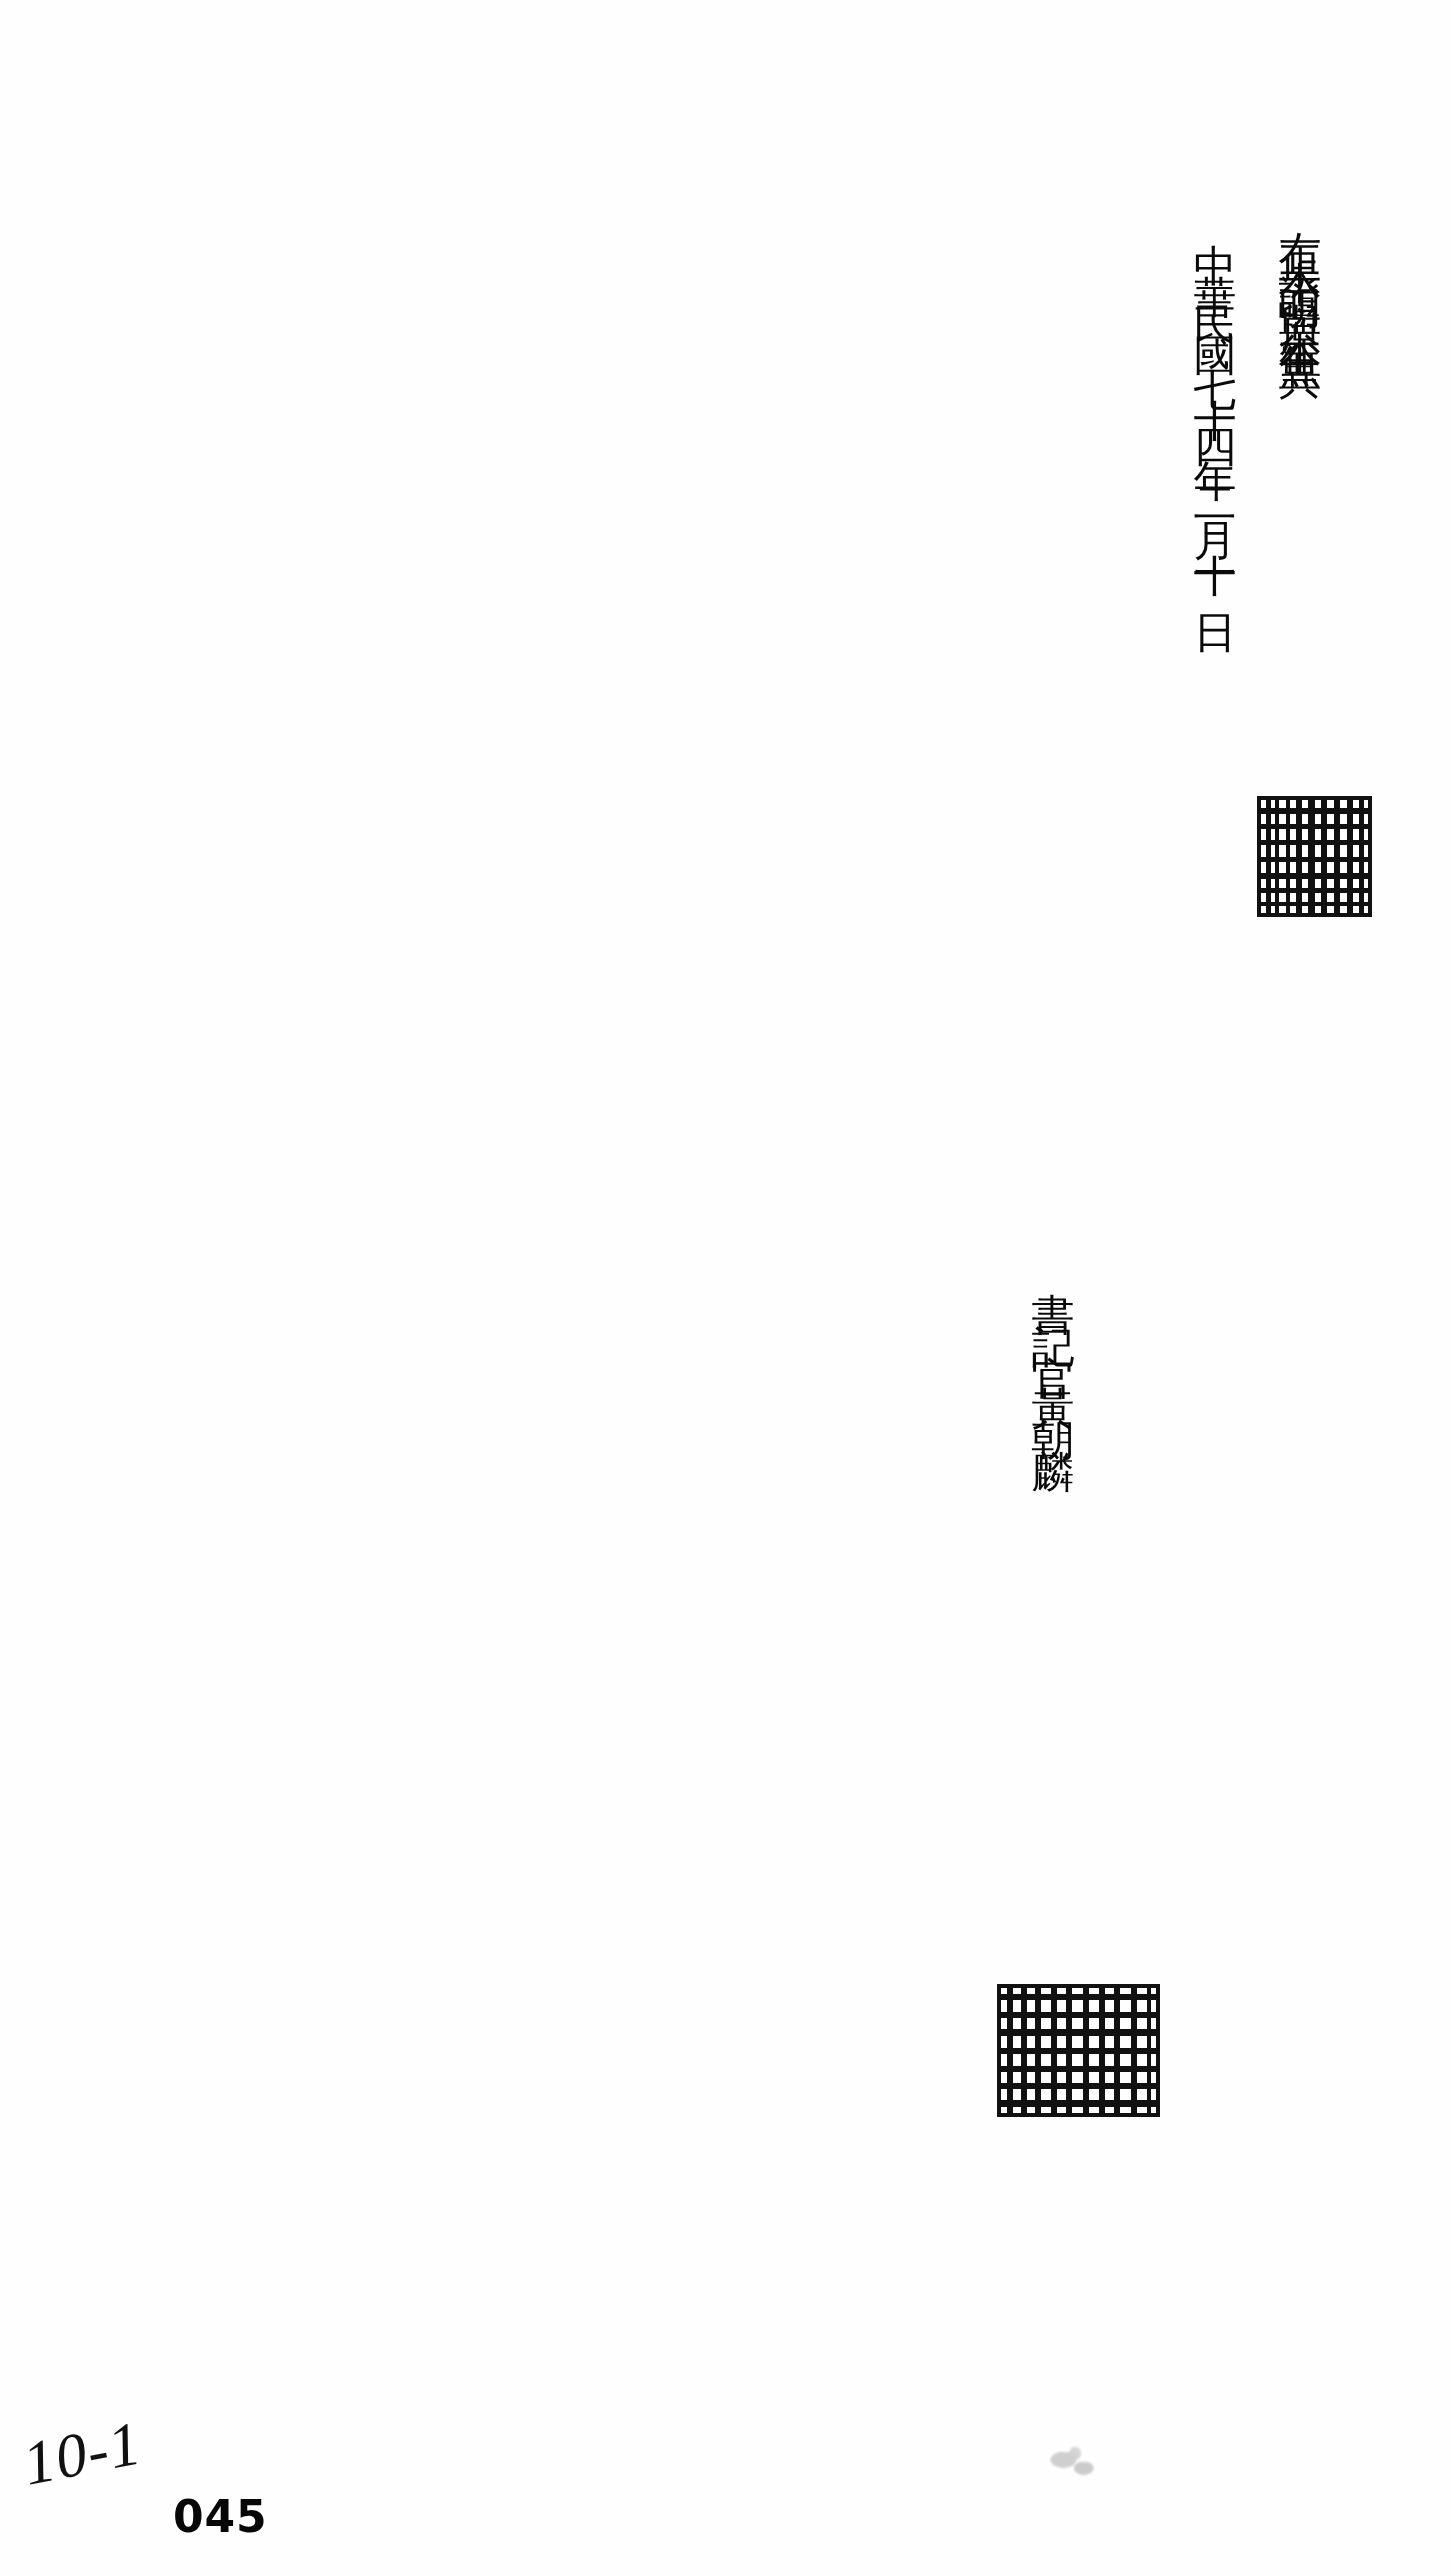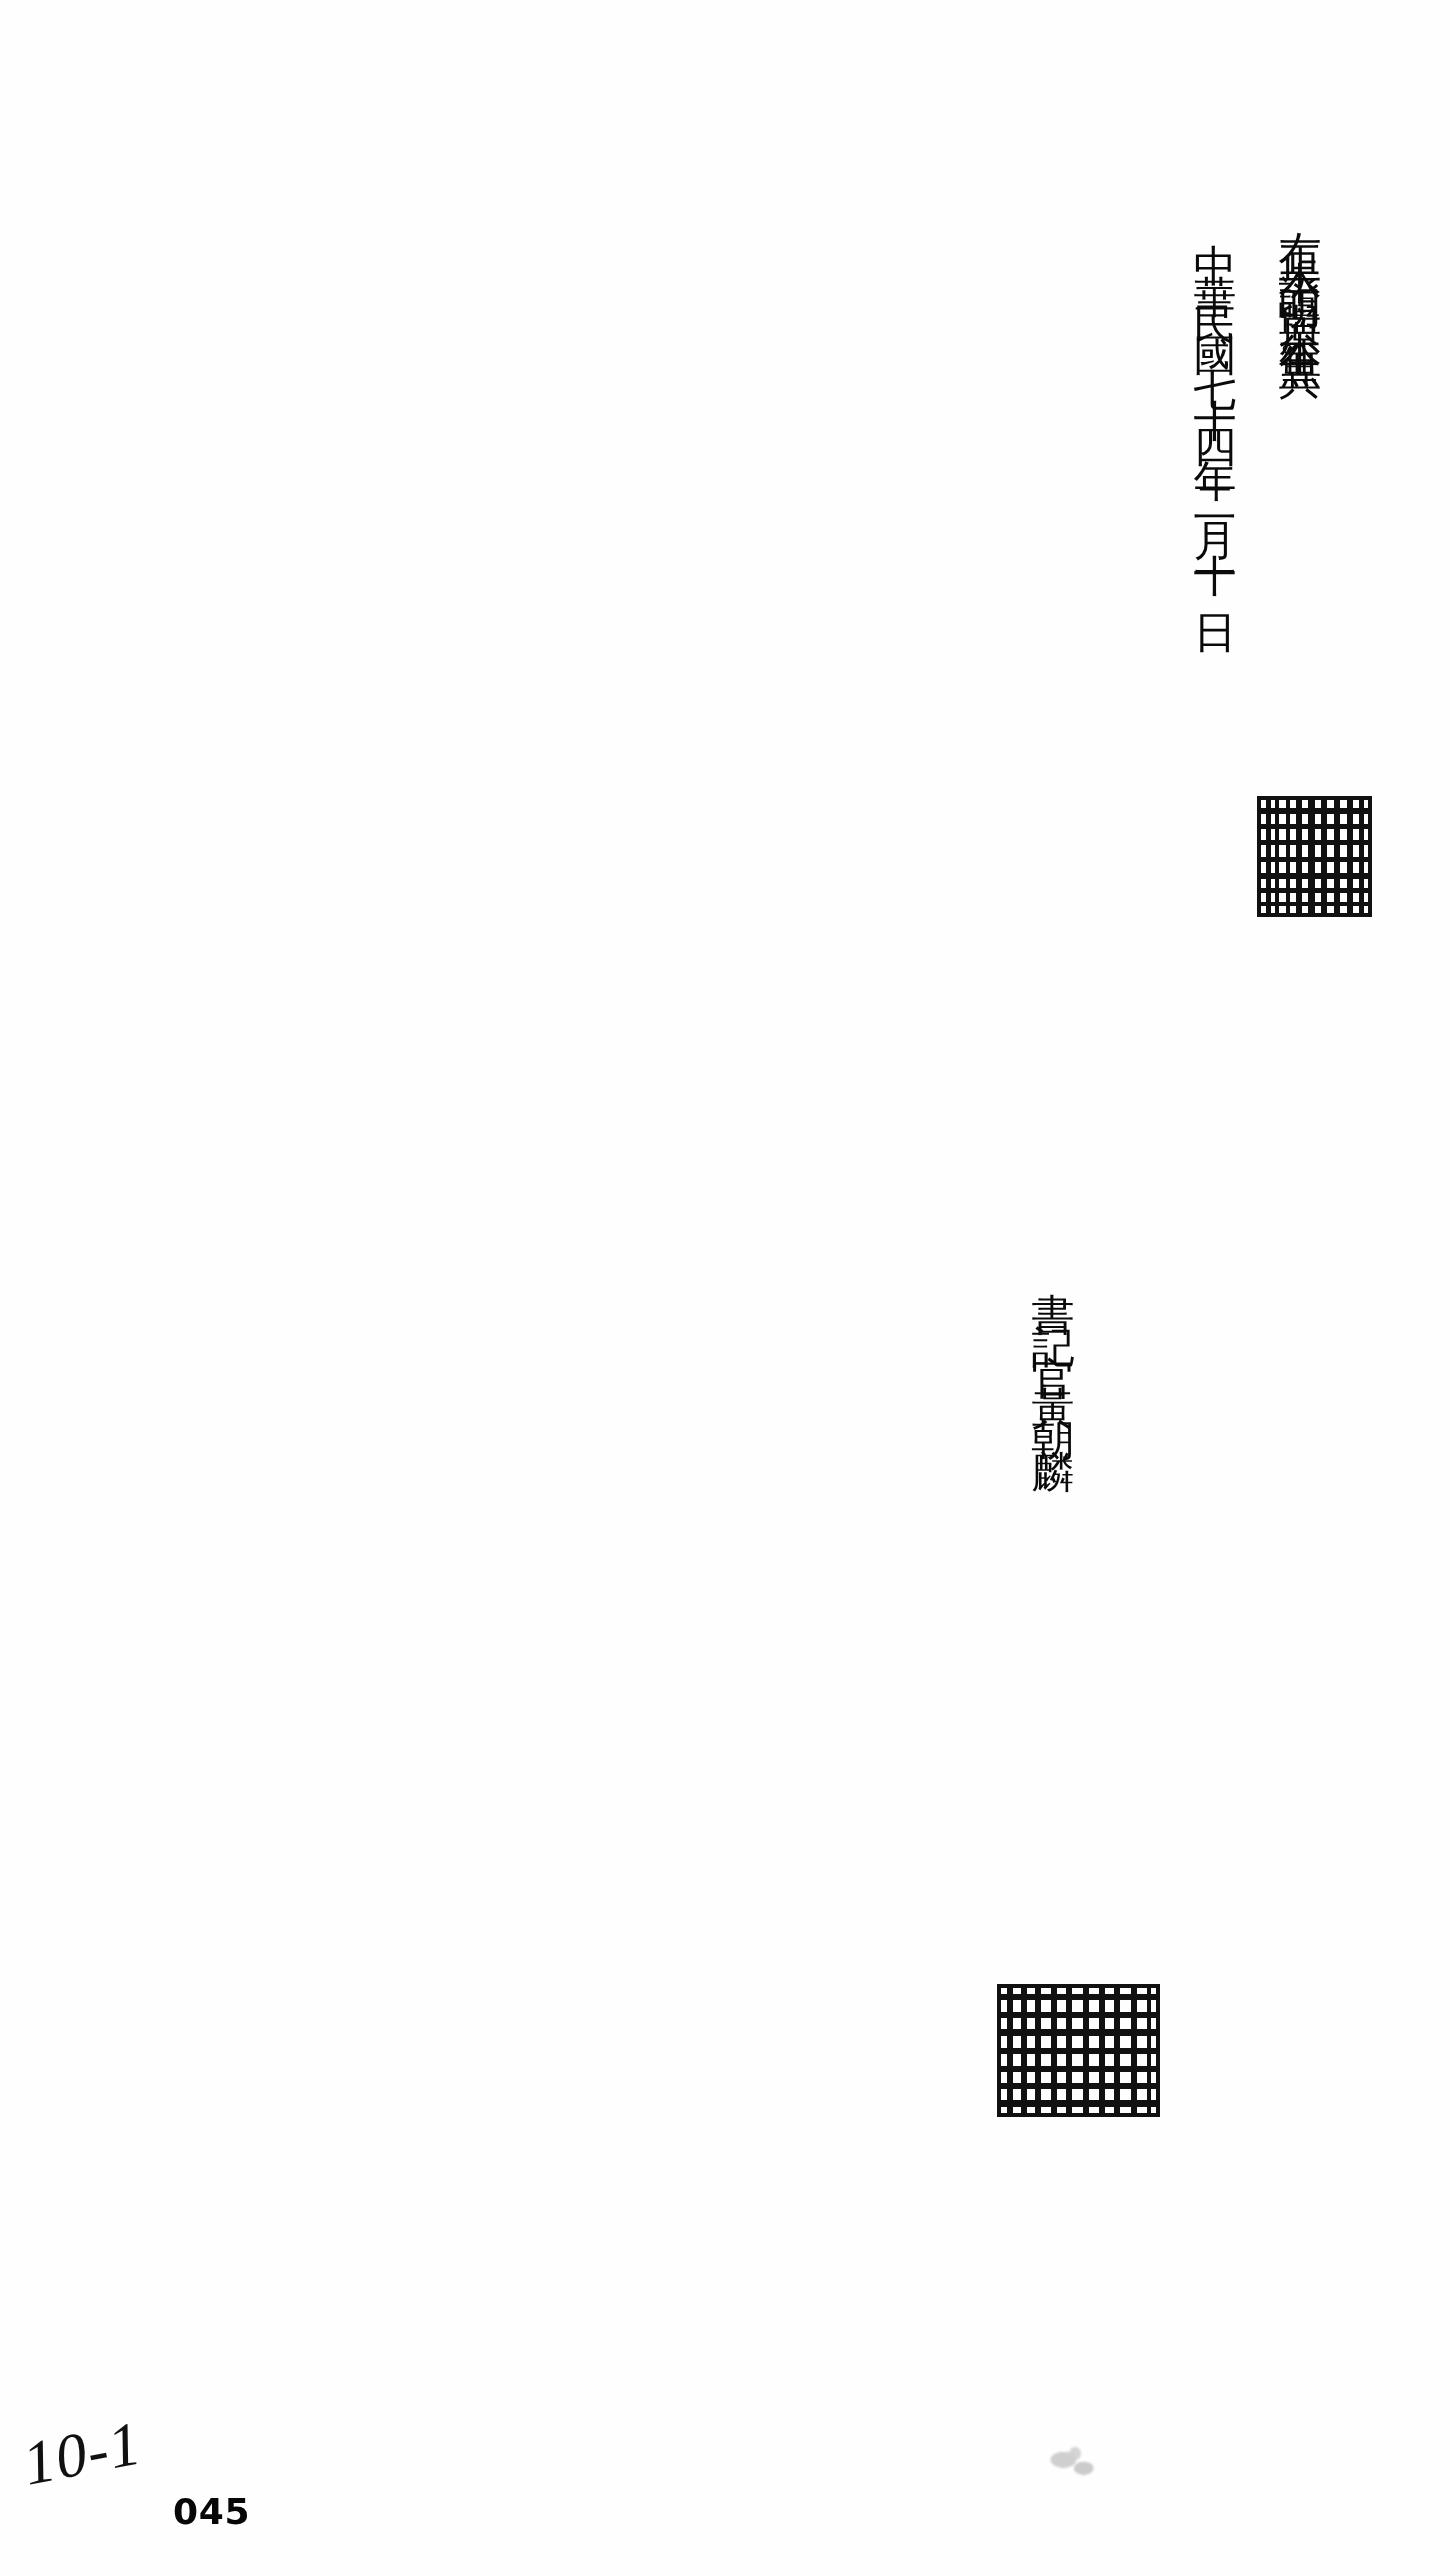--- a/index.html
+++ b/index.html
@@ -128,21 +128,21 @@
     font-style: italic;
     color: #111;
     transform: rotate(-11deg);
     letter-spacing: 0.02em;
   }
   #page-number {
     position: absolute;
     top: 2491px;
     left: 173px;
     font-family: "DejaVu Sans", sans-serif;
-    font-size: 36px;
+    font-size: 44px;
     font-weight: 700;
     color: #070707;
     letter-spacing: 0.02em;
     text-align: right;
   }
 </style>
 </head>
 <body>
 
 <div id="page">

